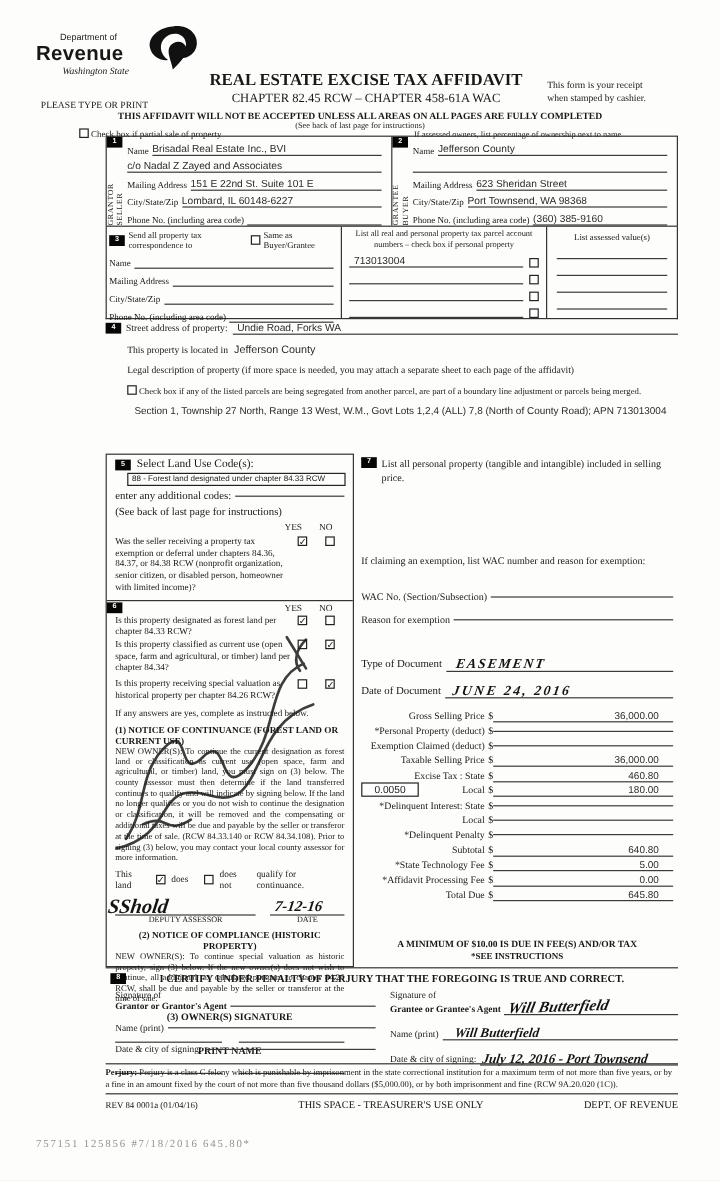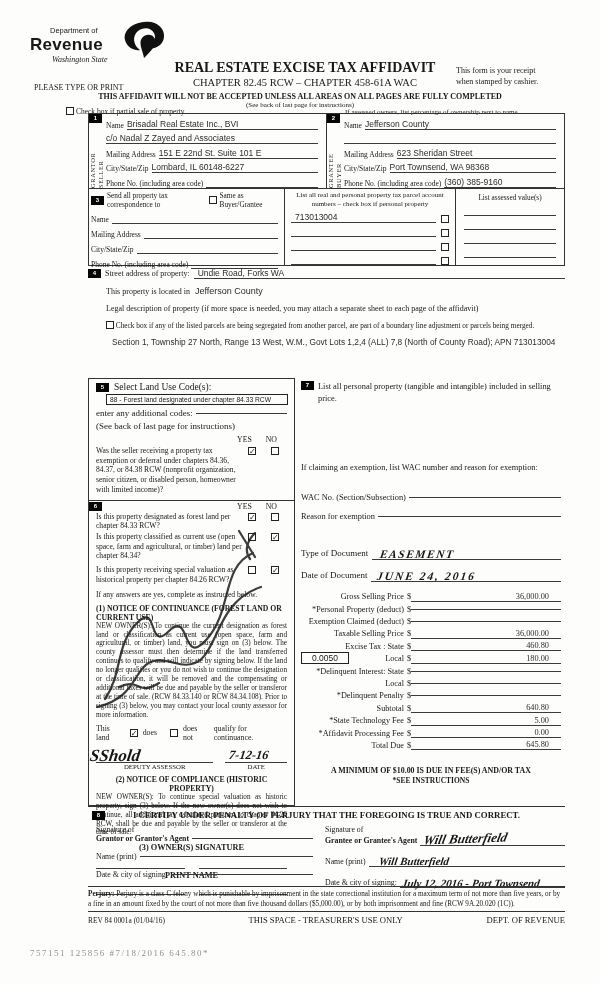--- a/index.html
+++ b/index.html
@@ -23,21 +23,21 @@
   .frow .uline{flex:1;margin-left:3px;line-height:10px}
   .prow{display:flex;align-items:flex-end;height:14px;padding:0 6px;font-size:8px}
   .prow .uline{flex:1;text-align:left;padding-left:4px;line-height:10px}
   .prow .cb{margin-left:5px}
   .qtxt{width:146px;font-size:7.6px;line-height:1.28}
   .qboxes{display:flex;gap:15px;margin-left:6px;padding-top:1px}
   .yesno{display:flex;justify-content:flex-end;gap:14px;padding-right:10px;font-size:7.8px}
   .mrow{display:flex;align-items:center;height:12.4px;font-size:8.2px;position:relative}
   .mrow .mlabel{flex:1;text-align:right;padding-right:3px;white-space:nowrap}
   .mrow .mline{width:150px;border-bottom:1px solid #3a3a3a;display:flex;justify-content:flex-end}
-  .mrow .mval{font-family:Liberation Serif, serif;font-size:8.3px;padding-right:12px;color:#2b2b2b}
+  .mrow .mval{font-family:Liberation Sans, sans-serif;font-size:8.3px;padding-right:12px;color:#2b2b2b}
   .notice{font-size:7.2px;line-height:1.24;text-align:justify}
   .ntitle{font-size:7.7px;font-weight:bold;margin-top:5px}
   svg.scribble{position:absolute;pointer-events:none}
 </style>
 </head>
 <body>
 
 <div class="page">
 
   <div class="abs ctr b" style="left:140px;top:60px;width:330px;font-size:14px">REAL ESTATE EXCISE TAX AFFIDAVIT</div>
@@ -420,21 +420,21 @@
           </div>
         <div class="mrow">
             <span class="mlabel">Total Due</span>
             <span>$</span>
             <span class="mline">
               <span class="mval">645.80</span>
             </span>
           </div>
       </div>
 
-      <div class="ctr b" style="font-size:7.9px;margin-top:14px">A MINIMUM OF $10.00 IS DUE IN FEE(S) AND/OR TAX</div>
+      <div class="ctr b" style="font-size:7.9px;margin-top:30px">A MINIMUM OF $10.00 IS DUE IN FEE(S) AND/OR TAX</div>
       <div class="ctr b" style="font-size:7.5px;margin-top:1px">*SEE INSTRUCTIONS</div>
     </div>
   </div>
 
   <div class="abs" style="left:88px;top:806px;width:477px;border-top:1px solid #333;padding-top:3px">
     <div style="position:relative">
       <span class="secno abs" style="left:4px;top:1px">8</span>
       <div class="ctr b" style="font-size:8.8px">I CERTIFY UNDER PENALTY OF PERJURY THAT THE FOREGOING IS TRUE AND CORRECT.</div>
     </div>
     <div style="display:flex;margin-top:5px">

